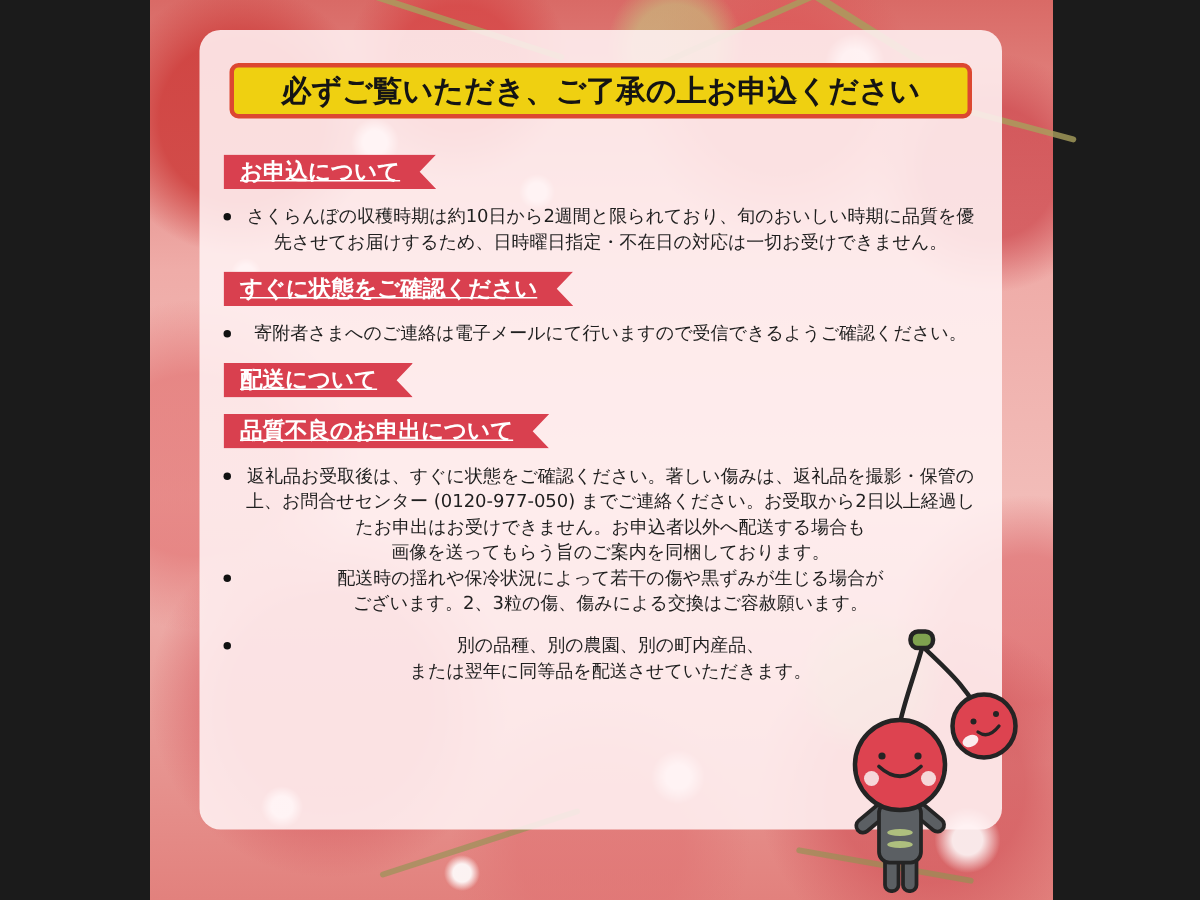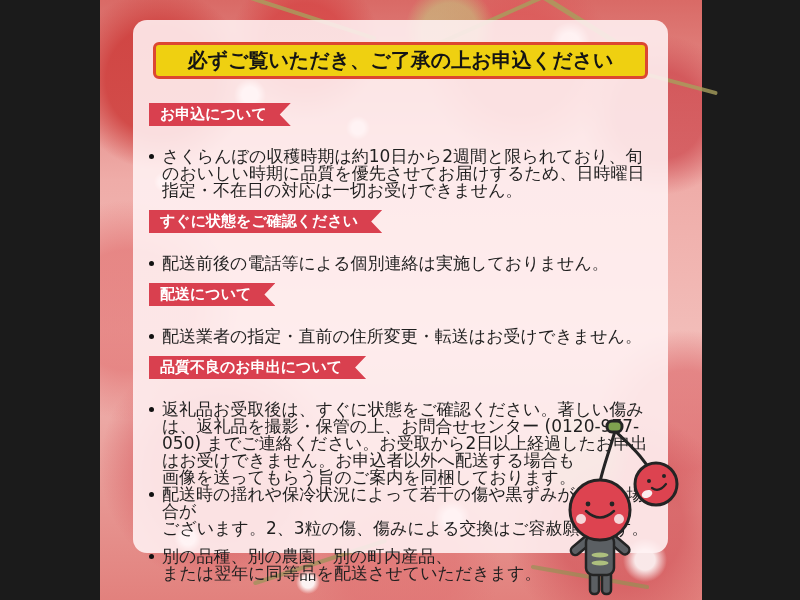--- a/index.html
+++ b/index.html
@@ -41,23 +41,23 @@
   .panel{position:absolute;left:133px;top:20px;width:535px;height:533px;z-index:3;
          background:rgba(255,243,244,.88);border-radius:14px;
          padding:22px 16px 0 16px;box-sizing:border-box;}
   .banner{width:495px;height:37px;margin:0 auto 24px auto;box-sizing:border-box;
           background:#efd011;border:3px solid #dc4731;border-radius:6px;
           display:flex;align-items:center;justify-content:center;
           font-size:20px;font-weight:bold;color:#141414;letter-spacing:0;}
   .section{margin-bottom:11px;}
   .ribbon{width:fit-content;background:#d9404f;color:#ffffff;
           font-size:15px;font-weight:bold;line-height:23px;height:23px;
-          padding:0 24px 0 11px;margin-bottom:22px;
-          clip-path:polygon(0 0,100% 0,calc(100% - 11px) 50%,100% 100%,0 100%);}
-  .bullets{font-size:17px;line-height:17px;color:#1f1f1f;}
+          padding:0 24px 0 11px;margin-bottom:10px;
+          clip-path:polygon(0 0,100% 0,calc(100% - 11px) 50%,100% 100%,0 100%);text-decoration:underline;}
+  .bullets{font-size:12px;line-height:17px;color:#1f1f1f;text-align:center;}
   .bullet{display:flex;}
   .dot{flex:0 0 13px;}
   .dot::before{content:"";display:block;width:5px;height:5px;border-radius:50%;
                background:#111;margin-top:6px;}
   .btext{flex:1;white-space:pre-line;}
   .mascot{position:absolute;left:555px;top:418px;width:145px;height:180px;z-index:4;}
 </style>
 </head>
 <body>
 
@@ -85,31 +85,27 @@
               <span class="dot"></span>
               <span class="btext">さくらんぼの収穫時期は約10日から2週間と限られており、旬のおいしい時期に品質を優先させてお届けするため、日時曜日指定・不在日の対応は一切お受けできません。</span>
             </div>
           </div>
         </div>
         <div class="section">
           <div class="ribbon"><span>すぐに状態をご確認ください</span></div>
           <div class="bullets">
             <div class="bullet">
               <span class="dot"></span>
-              <span class="btext">配送前後の電話等による個別連絡は実施しておりません。</span>
+              <span class="btext">寄附者さまへのご連絡は電子メールにて行いますので受信できるようご確認ください。</span>
             </div>
           </div>
         </div>
         <div class="section">
           <div class="ribbon"><span>配送について</span></div>
           <div class="bullets">
-            <div class="bullet">
-              <span class="dot"></span>
-              <span class="btext">配送業者の指定・直前の住所変更・転送はお受けできません。</span>
-            </div>
           </div>
         </div>
         <div class="section">
           <div class="ribbon"><span>品質不良のお申出について</span></div>
           <div class="bullets">
             <div class="bullet">
               <span class="dot"></span>
               <span class="btext">返礼品お受取後は、すぐに状態をご確認ください。著しい傷みは、返礼品を撮影・保管の上、お問合せセンター (0120-977-050) までご連絡ください。お受取から2日以上経過したお申出はお受けできません。お申込者以外へ配送する場合も
 画像を送ってもらう旨のご案内を同梱しております。</span>
             </div>

